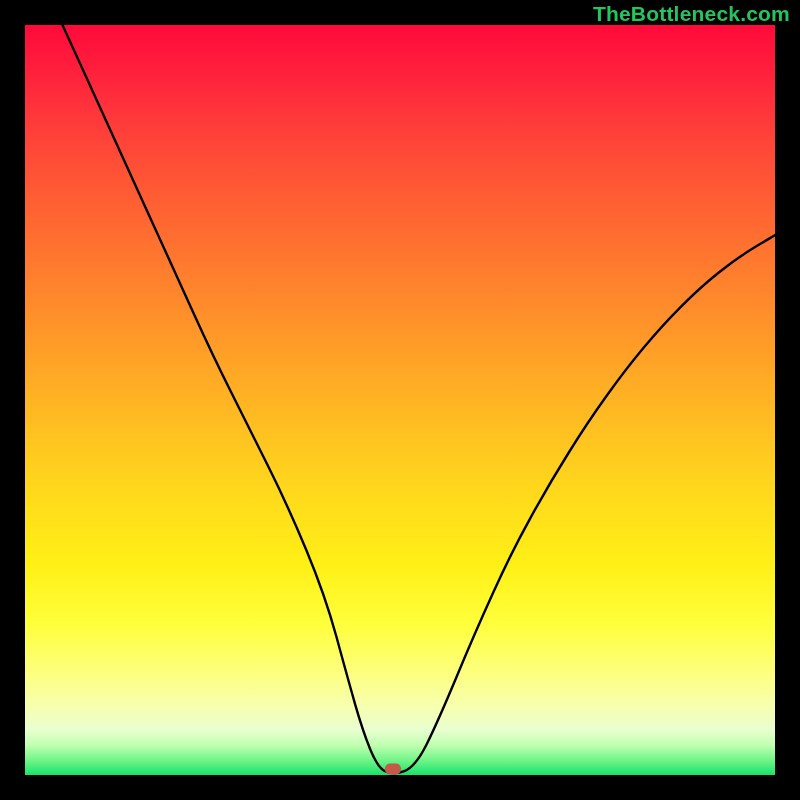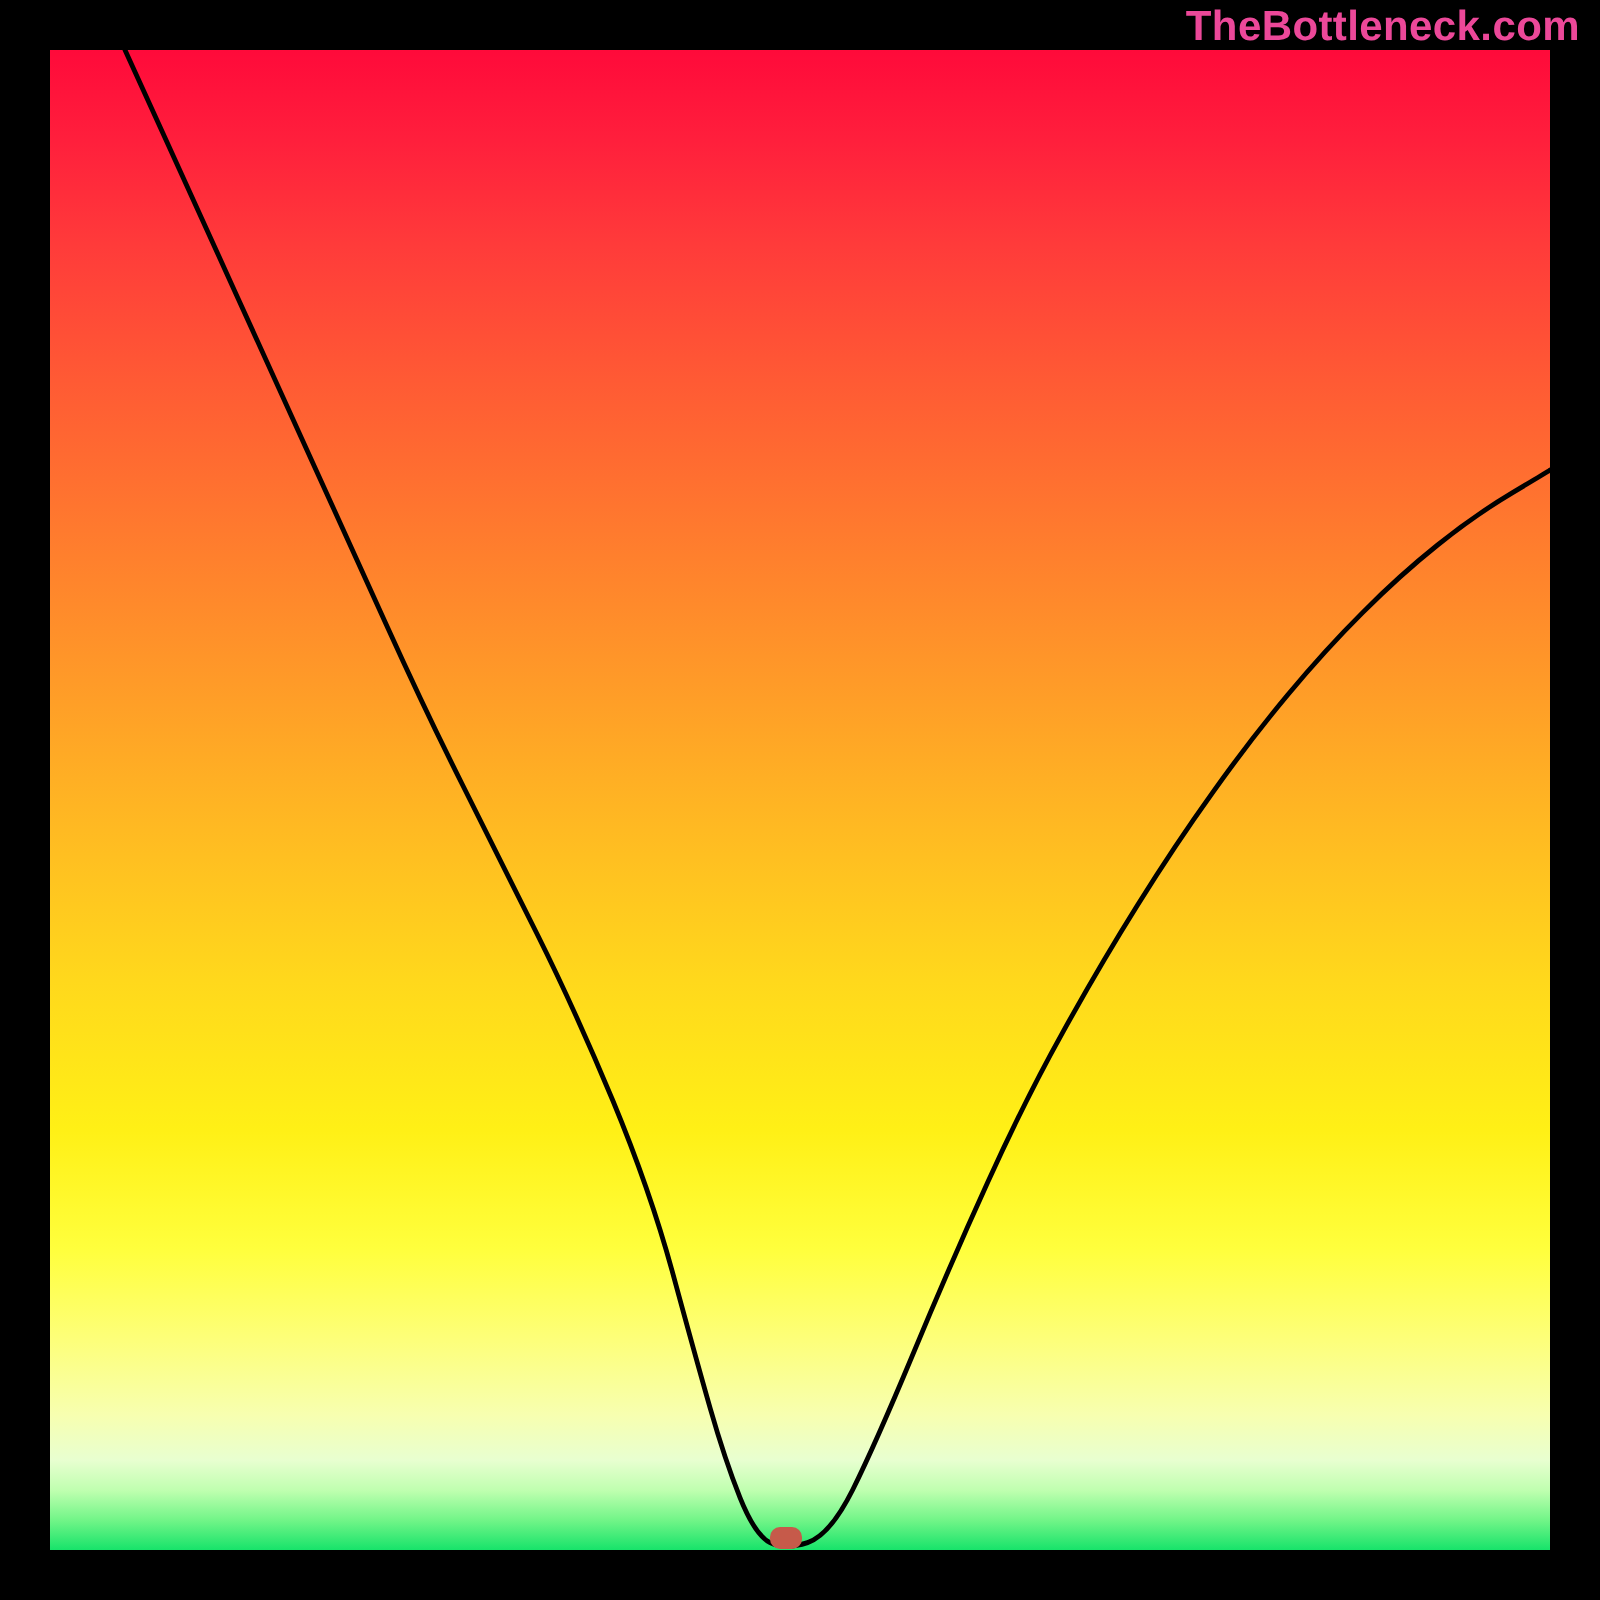--- a/index.html
+++ b/index.html
@@ -57,21 +57,21 @@
     width: 16px;
     height: 11px;
     border-radius: 5px;
     background: #c65a4a;
     transform: translate(-50%, -50%);
   }
   .watermark {
     position: absolute;
     top: 2px;
     right: 10px;
-    color: #ec4899;
+    color: #22c55e;
     font-size: 21px;
     font-weight: 600;
     letter-spacing: 0.2px;
   }
 </style>
 </head>
 <body>
 
 <div class="frame">
 

